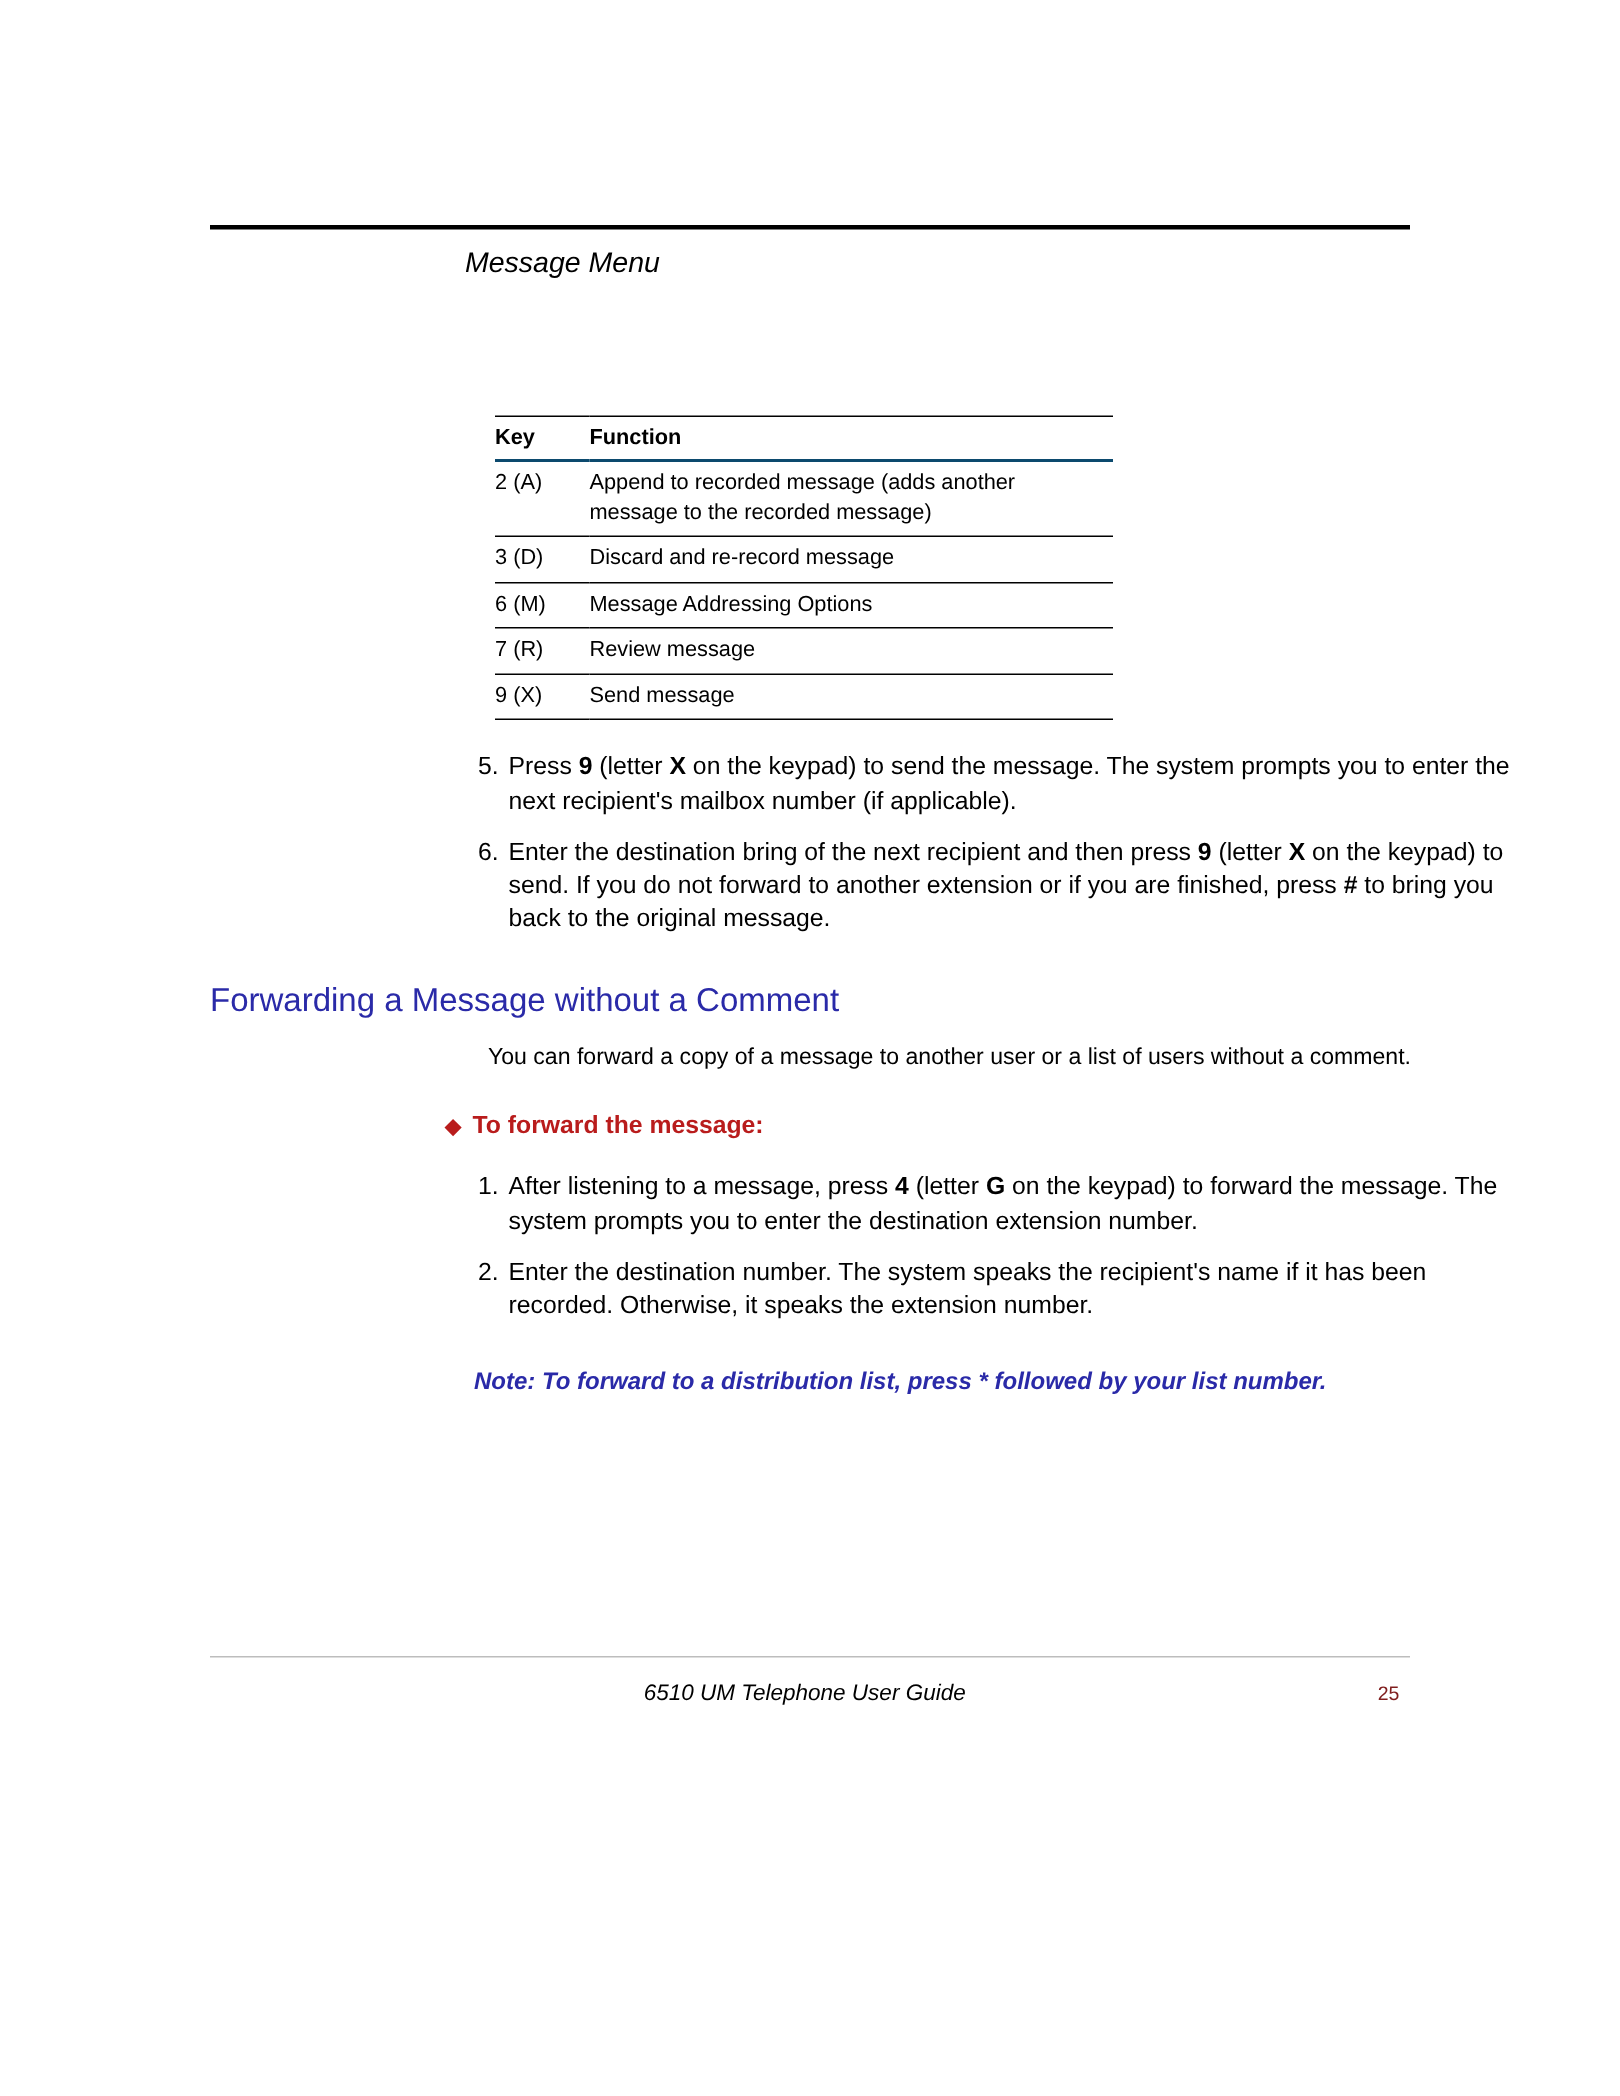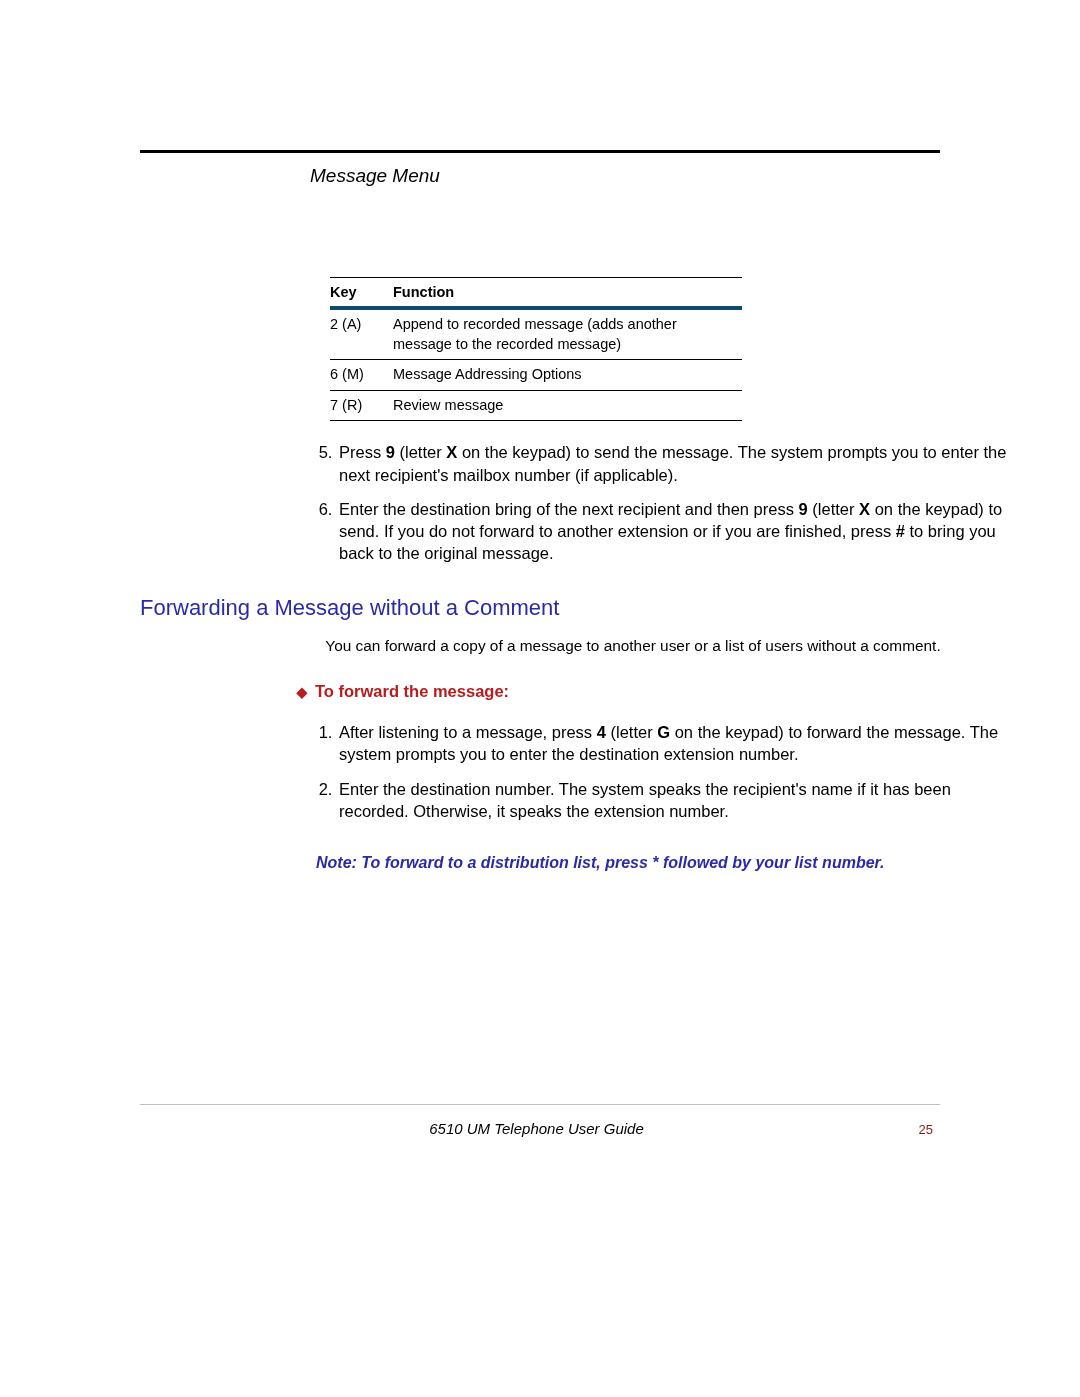--- a/index.html
+++ b/index.html
@@ -37,21 +37,21 @@
     border-collapse: collapse;
     width: 412px;
     margin-left: 190px;
     font-size: 14.5px;
   }
   table.kf th {
     text-align: left;
     font-weight: bold;
     padding: 6px 8px 6px 0;
     border-top: 1px solid #000;
-    border-bottom: 4px solid #0c4a6e;
+    border-bottom: 2px solid #0c4a6e;
     font-family: "Segoe UI", Arial, sans-serif;
   }
   table.kf td {
     padding: 5px 8px 5px 0;
     border-bottom: 1px solid #000;
     vertical-align: top;
     line-height: 1.35;
   }
   table.kf .keycol { width: 55px; white-space: nowrap; }
 
@@ -152,26 +152,34 @@
         <th class="keycol">Key</th>
         <th>Function</th>
       </tr>
     </thead>
     <tbody>
       <tr>
         <td class="keycol">2 (A)</td>
         <td>Append to recorded message (adds another message to the recorded message)</td>
       </tr>
       <tr>
+        <td class="keycol">3 (D)</td>
+        <td>Discard and re-record message</td>
+      </tr>
+      <tr>
         <td class="keycol">6 (M)</td>
         <td>Message Addressing Options</td>
       </tr>
       <tr>
         <td class="keycol">7 (R)</td>
         <td>Review message</td>
+      </tr>
+      <tr>
+        <td class="keycol">9 (X)</td>
+        <td>Send message</td>
       </tr>
     </tbody>
   </table>
 
   <ol class="steps" start="5">
     <li>
       <span>Press </span><span class="bold"> </span><span class="bold">9</span><span> (letter </span><span class="bold">X</span><span> on the keypad) to send the message. The system prompts you to enter the next recipient's mailbox number (if applicable).</span>
     </li>
     <li>
       <span>Enter the destination bring of the next recipient and then press </span><span class="bold">9</span><span> (letter </span><span class="bold">X</span><span> on the keypad) to send. If you do not forward to another extension or if you are finished, press </span><span class="bold">#</span><span> to bring you back to the original message.</span>

